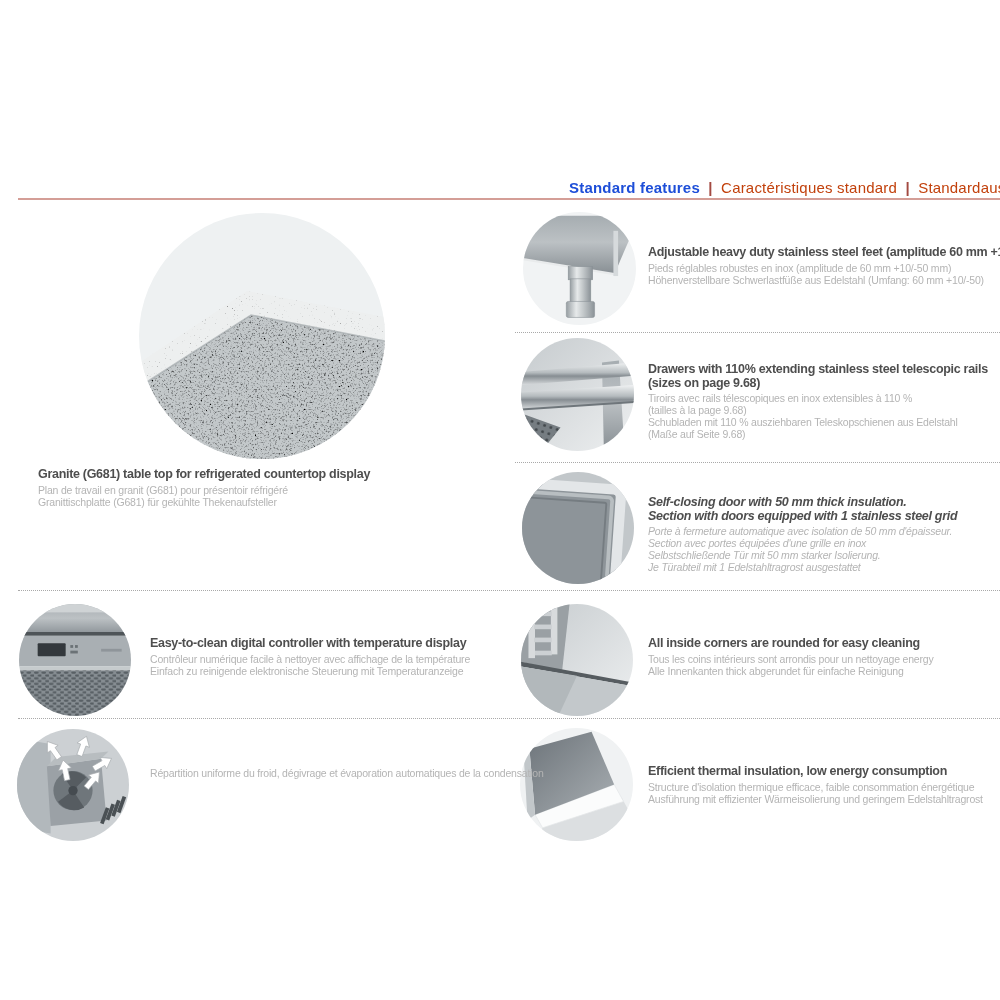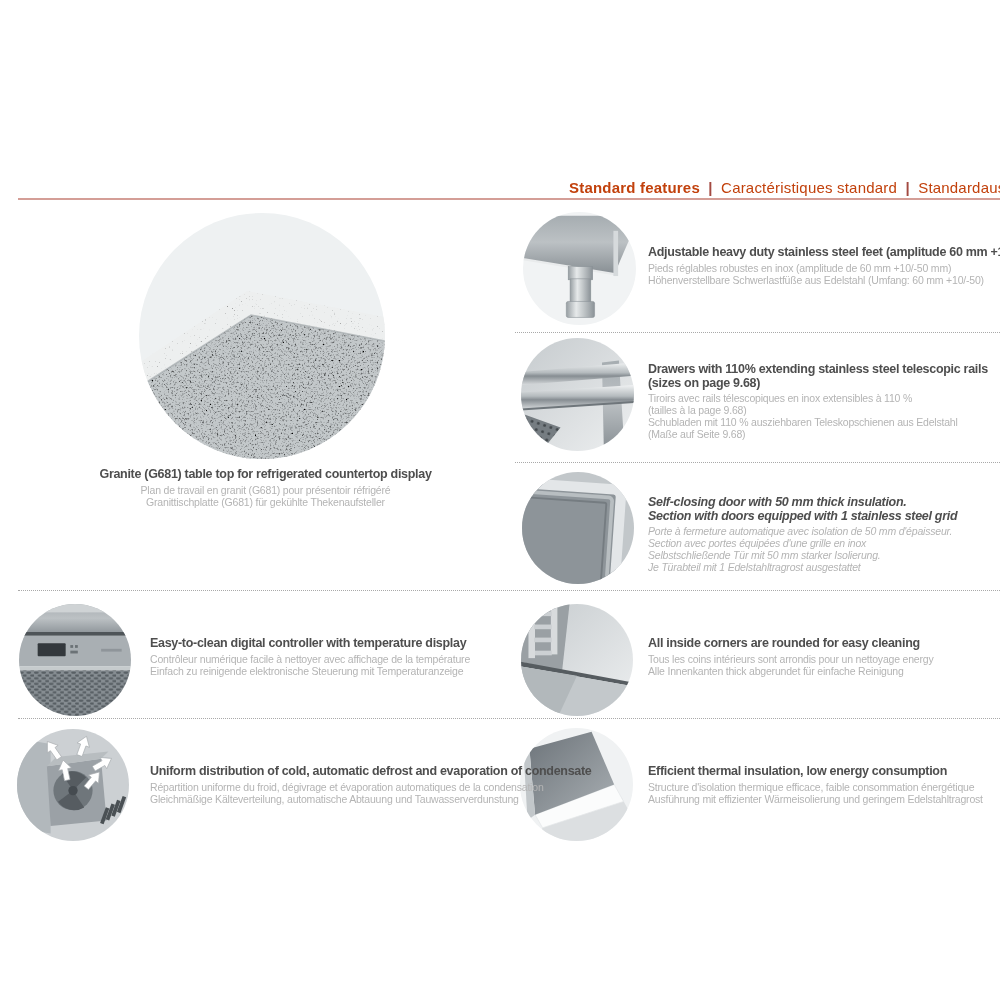--- a/index.html
+++ b/index.html
@@ -3,39 +3,39 @@
 <meta charset="utf-8">
 <style>
   * { margin:0; padding:0; box-sizing:border-box; }
   html,body { width:1000px; height:1000px; background:#fff; overflow:hidden;
               font-family:"Liberation Sans", sans-serif; }
   #page { position:relative; width:1000px; height:1000px; background:#fff; }
 
   
   .hdr { position:absolute; left:569px; top:179px; white-space:nowrap;
          font-size:15px; letter-spacing:0.2px; }
-  .hdr .en { color:#c2410c; font-weight:600; }
+  .hdr .en { color:#1d4ed8; font-weight:600; }
   .hdr .sep { color:#a34a41; font-weight:700; margin:0 4px; }
   .hdr .alt { color:#c2410c; }
   .rule { position:absolute; left:18px; top:198px; width:982px; height:2px; background:#d49e97; }
 
   
   .circ { position:absolute; border-radius:50%; overflow:hidden; }
   .circ svg { display:block; width:100%; height:100%; }
 
   
   .tblock { position:absolute; width:352px; }
   .t-title { white-space:nowrap; font-weight:bold; font-size:12.5px; line-height:13.5px;
              color:#4e4e4e; letter-spacing:-0.3px; }
   .t-sub { white-space:nowrap; font-size:10.5px; line-height:12px; color:#b4b4b4;
            letter-spacing:-0.2px; }
   .t-gap { height:2px; }
 
   
-  .gcap { position:absolute; left:38px; top:468px; width:455px; text-align:center; }
+  .gcap { position:absolute; left:38px; top:468px; width:455px; text-align:left; }
   .gcap .t-title, .gcap .t-sub { white-space:normal; }
 
   
   .dots { position:absolute; height:0; border-top:1px dotted #a9a9a9; }
 
   
   #c-granite { left:139px; top:213px; width:246px; height:246px; }
   #c-feet    { left:523px; top:212px; width:113px; height:113px; }
   #c-rails   { left:521px; top:338px; width:113px; height:113px; }
   #c-door    { left:522px; top:472px; width:112px; height:112px; }
@@ -285,19 +285,17 @@
       <g fill="#ffffff" stroke="#a8adb0" stroke-width="0.7">
         <use href="#arrowShape" x="0" y="0" transform="translate(40,24) rotate(-35)"></use>
         <use href="#arrowShape" x="0" y="0" transform="translate(70,20) rotate(20)"></use>
         <use href="#arrowShape" x="0" y="0" transform="translate(90,38) rotate(60)"></use>
         <use href="#arrowShape" x="0" y="0" transform="translate(52,46) rotate(-12)"></use>
         <use href="#arrowShape" x="0" y="0" transform="translate(80,56) rotate(40)"></use>
       </g>
     </svg>
   </div>
   <div id="t-cold" class="tblock">
-    <div class="t-title">Uniform distribution of cold, automatic defrost and evaporation of condensate</div>
     <div class="t-gap"></div>
     <div class="t-sub">Répartition uniforme du froid, dégivrage et évaporation automatiques de la condensation</div>
-    <div class="t-sub">Gleichmäßige Kälteverteilung, automatische Abtauung und Tauwasserverdunstung</div>
   </div>
 
 </div>
 
 </body></html>

